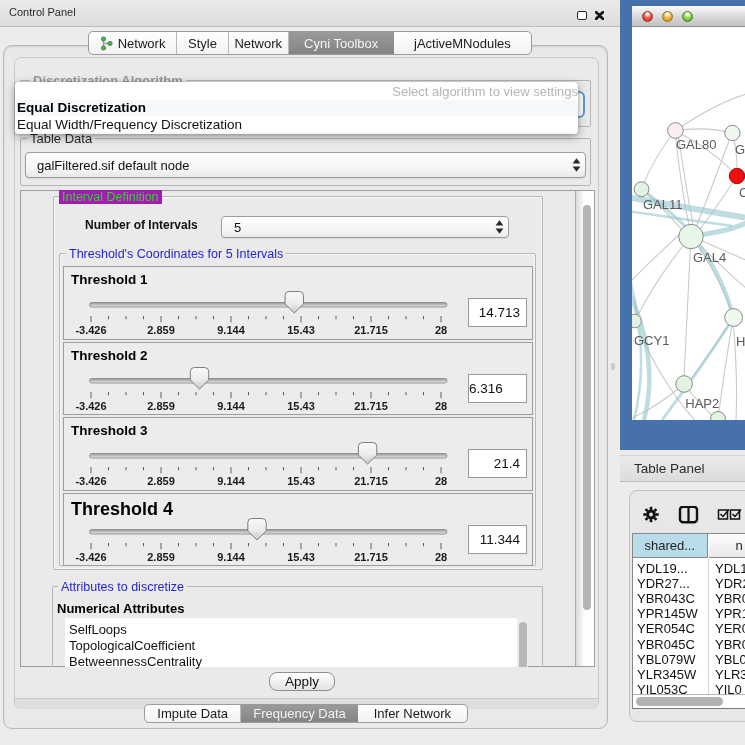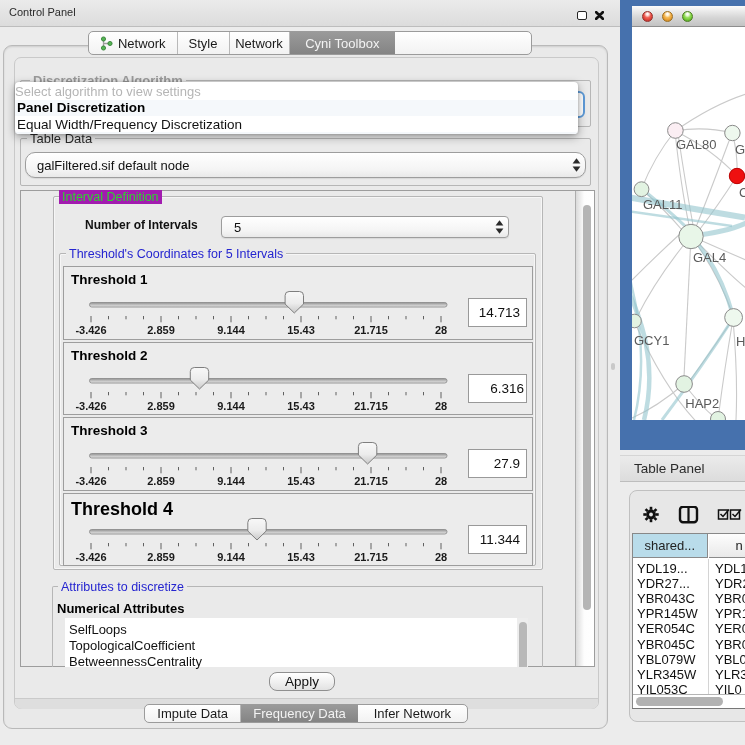--- a/index.html
+++ b/index.html
@@ -20,27 +20,28 @@
 <div class="abs" style="left:88px;top:31px;width:444px;height:24px;background:linear-gradient(#ffffff,#f2f2f2);border:1px solid #9b9b9b;border-radius:5px;overflow:hidden;display:flex">
 <div style="width:88.5px;height:100%;color:#1a1a1a;border-right:1px solid #b9b9b9;display:flex;align-items:center;justify-content:center;font-size:13px"><svg width="13" height="15" viewBox="0 0 13 15" style="margin-right:5px">
         <path d="M3.5 3.5 L3.5 11.5 M3.5 7.5 L9.5 7.5" stroke="#9e9e9e" stroke-width="1.3" fill="none"></path>
         <circle cx="3.5" cy="3" r="2.1" fill="#55b455" stroke="#2c7a2c" stroke-width="0.8"></circle>
         <circle cx="3.5" cy="12" r="2.1" fill="#55b455" stroke="#2c7a2c" stroke-width="0.8"></circle>
         <circle cx="10" cy="7.5" r="2.1" fill="#55b455" stroke="#2c7a2c" stroke-width="0.8"></circle>
       </svg>Network</div>
 <div style="width:52px;height:100%;color:#1a1a1a;border-right:1px solid #b9b9b9;display:flex;align-items:center;justify-content:center;font-size:13px">Style</div>
 <div style="width:60px;height:100%;color:#1a1a1a;border-right:1px solid #b9b9b9;display:flex;align-items:center;justify-content:center;font-size:13px">Network</div>
 <div style="width:105.7px;height:100%;background:linear-gradient(#9a9a9a,#848484);color:#f3f3f3;display:flex;align-items:center;justify-content:center;font-size:13px">Cyni Toolbox</div>
+<div style="width:137.8px;height:100%;color:#1a1a1a;display:flex;align-items:center;justify-content:center;font-size:13px">jActiveMNodules</div>
 </div>
 <div class="abs" style="left:20px;top:80px;width:571px;height:47px;border:1px solid #b6b6b6;border-radius:2px"></div>
 <div class="abs bold" style="left:30px;top:73px;font-size:13px;color:#9a9a9a;background:#eaeaea;padding:0 3px">Discretization Algorithm</div>
 <div class="abs" style="left:28px;top:91px;width:557px;height:26.5px;border:2.8px solid #5e9bd8;border-radius:6px;background:#fff"></div>
 <div class="abs" style="left:20px;top:138px;width:571px;height:48px;border:1px solid #b6b6b6;border-radius:2px"></div>
 <div class="abs" style="left:27px;top:131px;font-size:13px;color:#2a2a2a;background:#eaeaea;padding:0 3px">Table Data</div>
-<div class="abs" style="left:25px;top:152px;width:561px;height:26px;background:linear-gradient(#ffffff,#f4f4f4 70%,#e9e9e9);border:1px solid #9d9d9d;border-radius:10px;box-shadow:0 1px 1px rgba(0,0,0,0.08)">
+<div class="abs" style="left:25px;top:152px;width:561px;height:26px;background:linear-gradient(#ffffff,#f4f4f4 70%,#e9e9e9);border:1px solid #9d9d9d;border-radius:4px;box-shadow:0 1px 1px rgba(0,0,0,0.08)">
     <div style="position:absolute;left:11px;top:50%;transform:translateY(-50%);font-size:13px;color:#111">galFiltered.sif default node</div>
     <svg style="position:absolute;right:4px;top:50%;transform:translateY(-50%)" width="9" height="14" viewBox="0 0 9 14">
       <path d="M4.5 0.2 L8.4 5.4 L0.6 5.4 Z" fill="#2a2a2a"></path>
       <path d="M4.5 13.8 L8.4 8.6 L0.6 8.6 Z" fill="#2a2a2a"></path>
     </svg>
   </div>
 <div class="abs" style="left:20px;top:190px;width:575px;height:477px;border:1px solid #9d9d9d;background:#eaeaea"></div>
 <div class="abs" style="left:575px;top:191px;width:19px;height:475px;background:linear-gradient(90deg,#dadada,#fdfdfd 45%,#ffffff);border-left:1px solid #adadad"></div>
 <div class="abs" style="left:583px;top:205px;width:8px;height:405px;background:#b5b5b5;border-radius:4px"></div>
 <div class="abs" style="left:53px;top:196px;width:490px;height:374px;border:1px solid #b6b6b6;border-radius:2px;box-shadow:inset 0 0 0 1px rgba(255,255,255,0.55)"></div>
@@ -142,21 +143,21 @@
       <line x1="343.5" y1="26" x2="343.5" y2="29.3"></line>
     </g>
     <text x="11" y="43.5" font-size="11" font-weight="bold" fill="#1a1a1a" text-anchor="middle" font-family="Liberation Sans, sans-serif">-3.426</text>
     <text x="81" y="43.5" font-size="11" font-weight="bold" fill="#1a1a1a" text-anchor="middle" font-family="Liberation Sans, sans-serif">2.859</text>
     <text x="151" y="43.5" font-size="11" font-weight="bold" fill="#1a1a1a" text-anchor="middle" font-family="Liberation Sans, sans-serif">9.144</text>
     <text x="221" y="43.5" font-size="11" font-weight="bold" fill="#1a1a1a" text-anchor="middle" font-family="Liberation Sans, sans-serif">15.43</text>
     <text x="291" y="43.5" font-size="11" font-weight="bold" fill="#1a1a1a" text-anchor="middle" font-family="Liberation Sans, sans-serif">21.715</text>
     <text x="361" y="43.5" font-size="11" font-weight="bold" fill="#1a1a1a" text-anchor="middle" font-family="Liberation Sans, sans-serif">28</text>
     <path d="M 110.3 5.5 Q 110.3 1.5 114.3 1.5 L 124.7 1.5 Q 128.7 1.5 128.7 5.5 L 128.7 14 L 119.5 23 L 110.3 14 Z" fill="url(#tg2)" stroke="#7e7e7e" stroke-width="1"></path>
   </svg>
-<div class="abs" style="left:468px;top:373.5px;width:59px;height:29px;background:#fff;border:1px solid #999;font-size:13.5px;color:#111;text-align:right;line-height:27px;padding-right:2px">6.316</div>
+<div class="abs" style="left:468px;top:373.5px;width:59px;height:29px;background:#fff;border:1px solid #999;font-size:13.5px;color:#111;text-align:left;line-height:27px;padding-right:2px">6.316</div>
 <div class="abs" style="left:63px;top:417px;width:469.5px;height:73.5px;background:#ececec;border:1px solid #9d9d9d"></div>
 <div class="abs bold" style="left:71px;top:423px;font-size:13.5px;color:#000">Threshold 3</div>
 <svg class="abs" style="left:80px;top:441px;overflow:visible" width="380" height="46" viewBox="0 0 380 46">
     <defs>
       <linearGradient id="tg3" x1="0" y1="0" x2="0" y2="1">
         <stop offset="0" stop-color="#f8f8f8"></stop>
         <stop offset="0.55" stop-color="#ececec"></stop>
         <stop offset="1" stop-color="#c9c9c9"></stop>
       </linearGradient>
     </defs>
@@ -185,21 +186,21 @@
       <line x1="343.5" y1="26" x2="343.5" y2="29.3"></line>
     </g>
     <text x="11" y="43.5" font-size="11" font-weight="bold" fill="#1a1a1a" text-anchor="middle" font-family="Liberation Sans, sans-serif">-3.426</text>
     <text x="81" y="43.5" font-size="11" font-weight="bold" fill="#1a1a1a" text-anchor="middle" font-family="Liberation Sans, sans-serif">2.859</text>
     <text x="151" y="43.5" font-size="11" font-weight="bold" fill="#1a1a1a" text-anchor="middle" font-family="Liberation Sans, sans-serif">9.144</text>
     <text x="221" y="43.5" font-size="11" font-weight="bold" fill="#1a1a1a" text-anchor="middle" font-family="Liberation Sans, sans-serif">15.43</text>
     <text x="291" y="43.5" font-size="11" font-weight="bold" fill="#1a1a1a" text-anchor="middle" font-family="Liberation Sans, sans-serif">21.715</text>
     <text x="361" y="43.5" font-size="11" font-weight="bold" fill="#1a1a1a" text-anchor="middle" font-family="Liberation Sans, sans-serif">28</text>
     <path d="M 278.40000000000003 5.5 Q 278.40000000000003 1.5 282.40000000000003 1.5 L 292.8 1.5 Q 296.8 1.5 296.8 5.5 L 296.8 14 L 287.6 23 L 278.40000000000003 14 Z" fill="url(#tg3)" stroke="#7e7e7e" stroke-width="1"></path>
   </svg>
-<div class="abs" style="left:468px;top:449px;width:59px;height:29px;background:#fff;border:1px solid #999;font-size:13.5px;color:#111;text-align:right;line-height:27px;padding-right:6px">27.9</div>
+<div class="abs" style="left:468px;top:449px;width:59px;height:29px;background:#fff;border:1px solid #999;font-size:13.5px;color:#111;text-align:right;line-height:27px;padding-right:6px">21.4</div>
 <div class="abs" style="left:63px;top:492.5px;width:469.5px;height:73.5px;background:#ececec;border:1px solid #9d9d9d"></div>
 <div class="abs bold" style="left:71px;top:498.5px;font-size:18px;color:#000">Threshold 4</div>
 <svg class="abs" style="left:80px;top:516.5px;overflow:visible" width="380" height="46" viewBox="0 0 380 46">
     <defs>
       <linearGradient id="tg4" x1="0" y1="0" x2="0" y2="1">
         <stop offset="0" stop-color="#f8f8f8"></stop>
         <stop offset="0.55" stop-color="#ececec"></stop>
         <stop offset="1" stop-color="#c9c9c9"></stop>
       </linearGradient>
     </defs>
@@ -246,22 +247,22 @@
 <div class="abs" style="left:15px;top:697.5px;width:583px;height:11px;background:#dedede;border-top:1px solid #cacaca;border-radius:0 0 7px 7px"></div>
 <div class="abs" style="left:269px;top:672px;width:66px;height:19px;background:linear-gradient(#ffffff,#eeeeee 60%,#e2e2e2);border:1px solid #8f8f8f;border-radius:8px;font-size:13.5px;color:#111;text-align:center;line-height:17px">Apply</div>
 <div class="abs" style="left:144px;top:704px;width:324px;height:19px;background:linear-gradient(#ffffff,#f2f2f2);border:1px solid #9b9b9b;border-radius:5px;overflow:hidden;display:flex">
 <div style="width:96.7px;height:100%;color:#1a1a1a;border-right:1px solid #b9b9b9;display:flex;align-items:center;justify-content:center;font-size:13px">Impute Data</div>
 <div style="width:116.6px;height:100%;background:linear-gradient(#9a9a9a,#848484);color:#f3f3f3;display:flex;align-items:center;justify-content:center;font-size:13px">Frequency Data</div>
 <div style="width:109.7px;height:100%;color:#1a1a1a;display:flex;align-items:center;justify-content:center;font-size:13px">Infer Network</div>
 </div>
 <div class="abs" style="left:15px;top:81.5px;width:563px;height:52.5px;background:#fff;border-radius:4px;box-shadow:0 3px 10px rgba(0,0,0,0.35),0 0 3px rgba(0,0,0,0.2);overflow:hidden;z-index:50">
     <div style="position:absolute;left:0;top:18px;width:100%;height:16px;background:#f5f8fb"></div>
     <div style="position:absolute;left:0;top:50px;width:100%;height:3px;background:#f5f8fb"></div>
-    <div style="position:absolute;left:0;top:2px;width:100%;height:16px;font-size:13px;color:#b5b5b5;text-align:left">Select algorithm to view settings</div>
-    <div style="position:absolute;left:2px;top:18.5px;font-size:13.5px;font-weight:bold;color:#000">Panel Discretization</div>
+    <div style="position:absolute;left:0;top:2px;width:100%;height:16px;font-size:13px;color:#b5b5b5;text-align:right">Select algorithm to view settings</div>
+    <div style="position:absolute;left:2px;top:18.5px;font-size:13.5px;font-weight:bold;color:#000">Equal Discretization</div>
     <div style="position:absolute;left:2px;top:35px;font-size:13.5px;color:#111">Equal Width/Frequency Discretization</div>
   </div>
 <div class="abs" style="left:611px;top:363px;width:4px;height:7px;background:#c9c9c9;border-radius:2px"></div>
 <div class="abs" style="left:620px;top:0;width:125px;height:450px;background:#4671ad"></div>
 <div class="abs" style="left:632px;top:6px;width:113px;height:21px;background:linear-gradient(#fbfbfb,#d4d4d4 60%,#c3c3c3);border-bottom:1px solid #8e8e8e"></div>
 <div class="abs" style="left:642.0px;top:11px;width:11px;height:11px;border-radius:50%;border:0.8px solid #93312d;background:radial-gradient(circle at 50% 22%,rgba(255,255,255,0.95) 0 9%,rgba(255,255,255,0) 42%),radial-gradient(circle at 50% 38%,#fa9186,#e84b41 52%,#ae2a24 95%)"></div>
 <div class="abs" style="left:661.5px;top:11px;width:11px;height:11px;border-radius:50%;border:0.8px solid #9c6f21;background:radial-gradient(circle at 50% 22%,rgba(255,255,255,0.95) 0 9%,rgba(255,255,255,0) 42%),radial-gradient(circle at 50% 38%,#fcda88,#f0a83c 52%,#bd7c1b 95%)"></div>
 <div class="abs" style="left:681.5px;top:11px;width:11px;height:11px;border-radius:50%;border:0.8px solid #4d7d22;background:radial-gradient(circle at 50% 22%,rgba(255,255,255,0.95) 0 9%,rgba(255,255,255,0) 42%),radial-gradient(circle at 50% 38%,#c9ef9d,#7fd33f 52%,#47941f 95%)"></div>
 <svg class="abs" style="left:632px;top:27px" width="113" height="393" viewBox="0 0 113 393">
 <rect x="0" y="0" width="113" height="393" fill="#ffffff"></rect>

